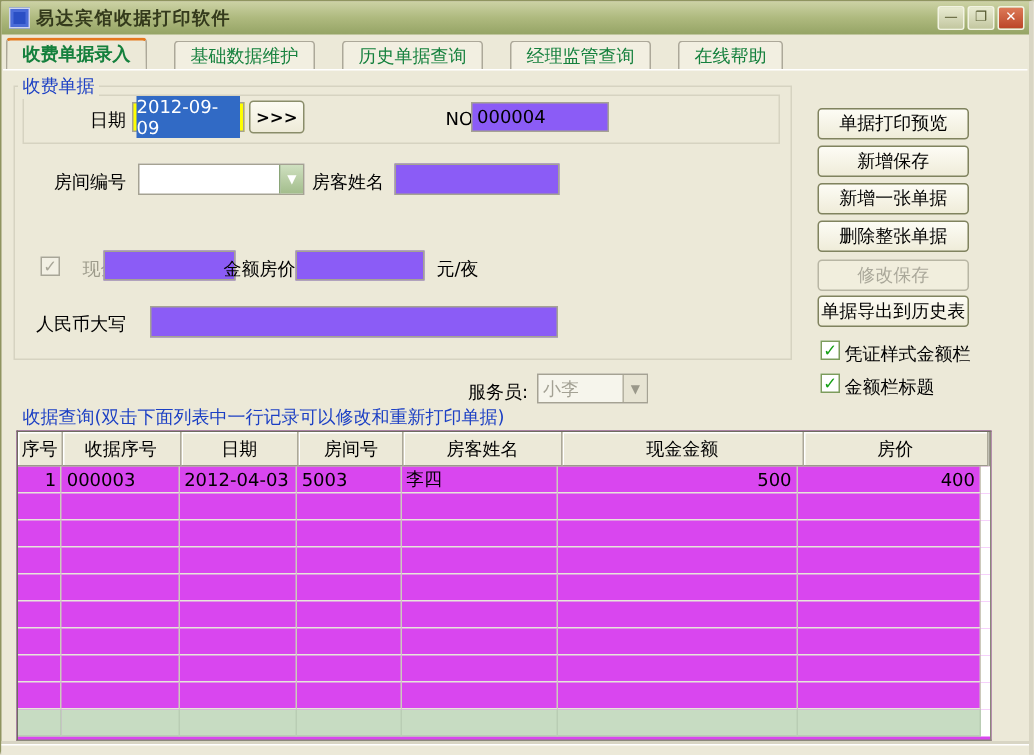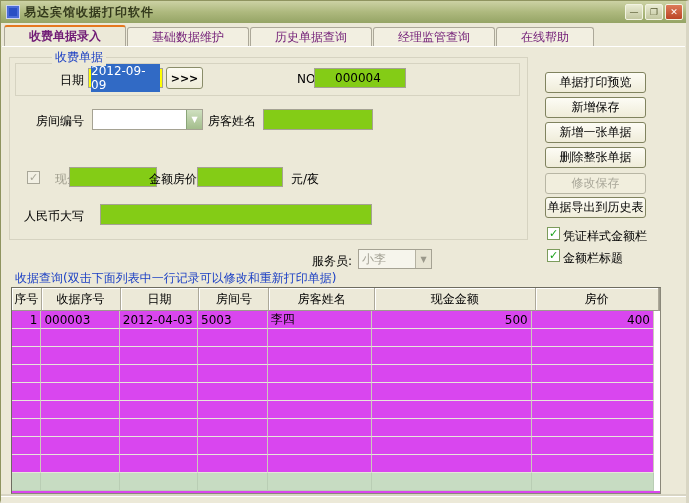--- a/index.html
+++ b/index.html
@@ -17,41 +17,41 @@
   .title { font-size:12px; font-weight:bold; color:#343a1c; letter-spacing:1px; }
   .winbtns { margin-left:auto; display:flex; gap:2px; }
   .wbtn { width:18px; height:16px; border-radius:2px; border:1px solid #f2f3e2;
     font-size:9px; display:flex; align-items:center; justify-content:center;
     background:linear-gradient(#e9ebd2,#c3c7a0); color:#55582f; cursor:default; }
   .wbtn.close { background:linear-gradient(#dd7a58,#bb4527); color:#fff; }
 
   
   .tabstrip { position:absolute; left:3px; top:24px; right:3px; height:21px;
     display:flex; align-items:flex-end; }
-  .tab { height:19px; padding:0 24px; margin-right:1px; display:flex; align-items:center;
-    font-size:12px; color:#701a75; background:#f2efe1; border:1px solid #aca899;
+  .tab { height:19px; padding:0 10px; margin-right:18px; display:flex; align-items:center;
+    font-size:12px; color:#15803d; background:#f2efe1; border:1px solid #aca899;
     border-bottom:none; border-radius:3px 3px 0 0; }
   .tab.active { height:21px; background:#ece9d8; border-top:2px solid #e5781e;
     position:relative; z-index:2; font-weight:bold; }
   .tabline { position:absolute; left:1px; right:1px; top:45px; height:1px; background:#ffffff; }
 
   
   .gbox { position:absolute; border:1px solid #d6d3c1; }
   .gbox-outer { left:8px; top:56px; width:519px; height:183px; }
   .gbox-date  { left:14px; top:62px; width:505px; height:33px; }
   .glabel { position:absolute; font-size:12px; color:#1b3fc4; background:#ece9d8;
     padding:0 3px; z-index:3; }
-  .glabel.receipt { left:11px; top:48px;margin-left:40px; }
+  .glabel.receipt { left:11px; top:48px; }
   .glabel.query { left:11px; top:269px; background:transparent; }
 
   .lbl { position:absolute; font-size:12px; color:#000; white-space:nowrap; }
   .lbl.dis { color:#9e9c8c; }
 
-  .field { position:absolute; background:#84cc16; border:1px solid #a5a293;
-    font-size:12px; font-family:"DejaVu Sans", sans-serif; padding:1px 20px; color:#000; }
+  .field { position:absolute; background:#8b5cf6; border:1px solid #a5a293;
+    font-size:12px; font-family:"DejaVu Sans", sans-serif; padding:1px 3px; color:#000; }
   input.field { outline:none; }
 
   
   .datefield { left:87px; top:67px; width:75px; height:20px; background:#ffff00;
     display:flex; align-items:center; padding:0 2px; }
   .datefield .sel { background:#316ac5; color:#fff; font-size:12px; }
 
   .smallbtn { position:absolute; left:165px; top:66px; width:37px; height:22px;
     background:linear-gradient(#fcfbf2,#eeebd8); border:1px solid #8a8d6a; border-radius:3px;
     font-size:11px; font-weight:bold; display:flex; align-items:center; justify-content:center; }

